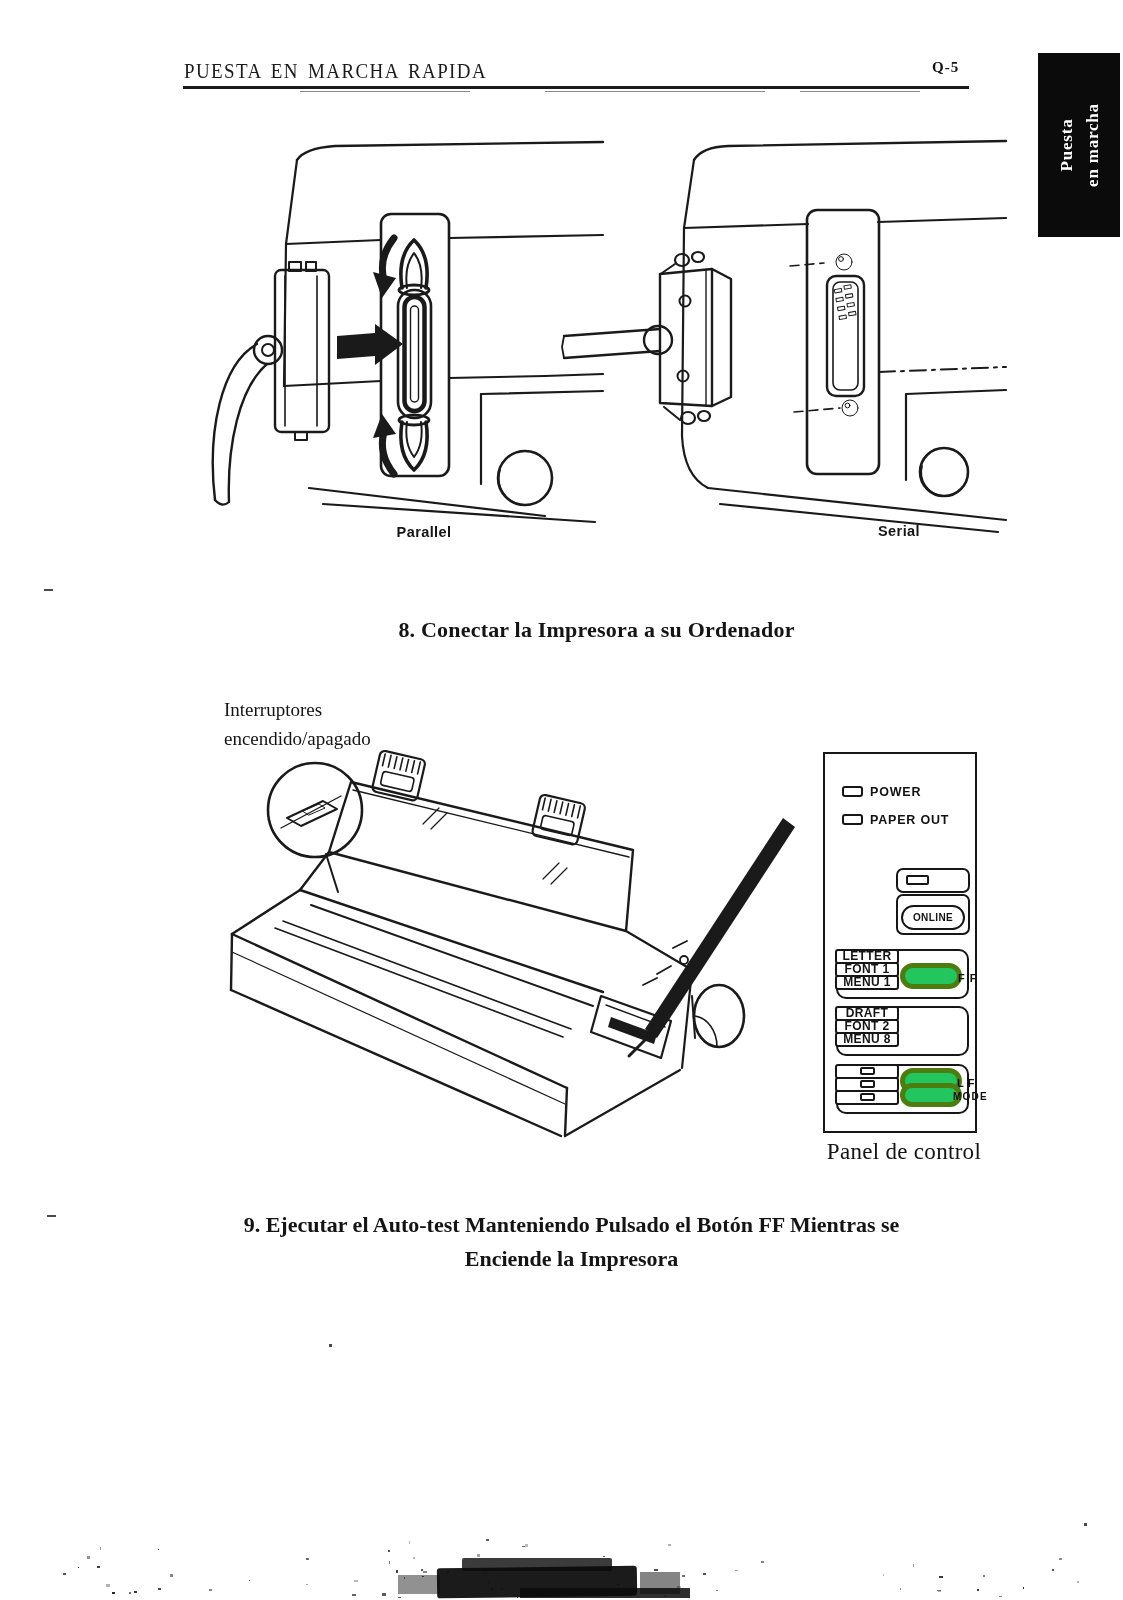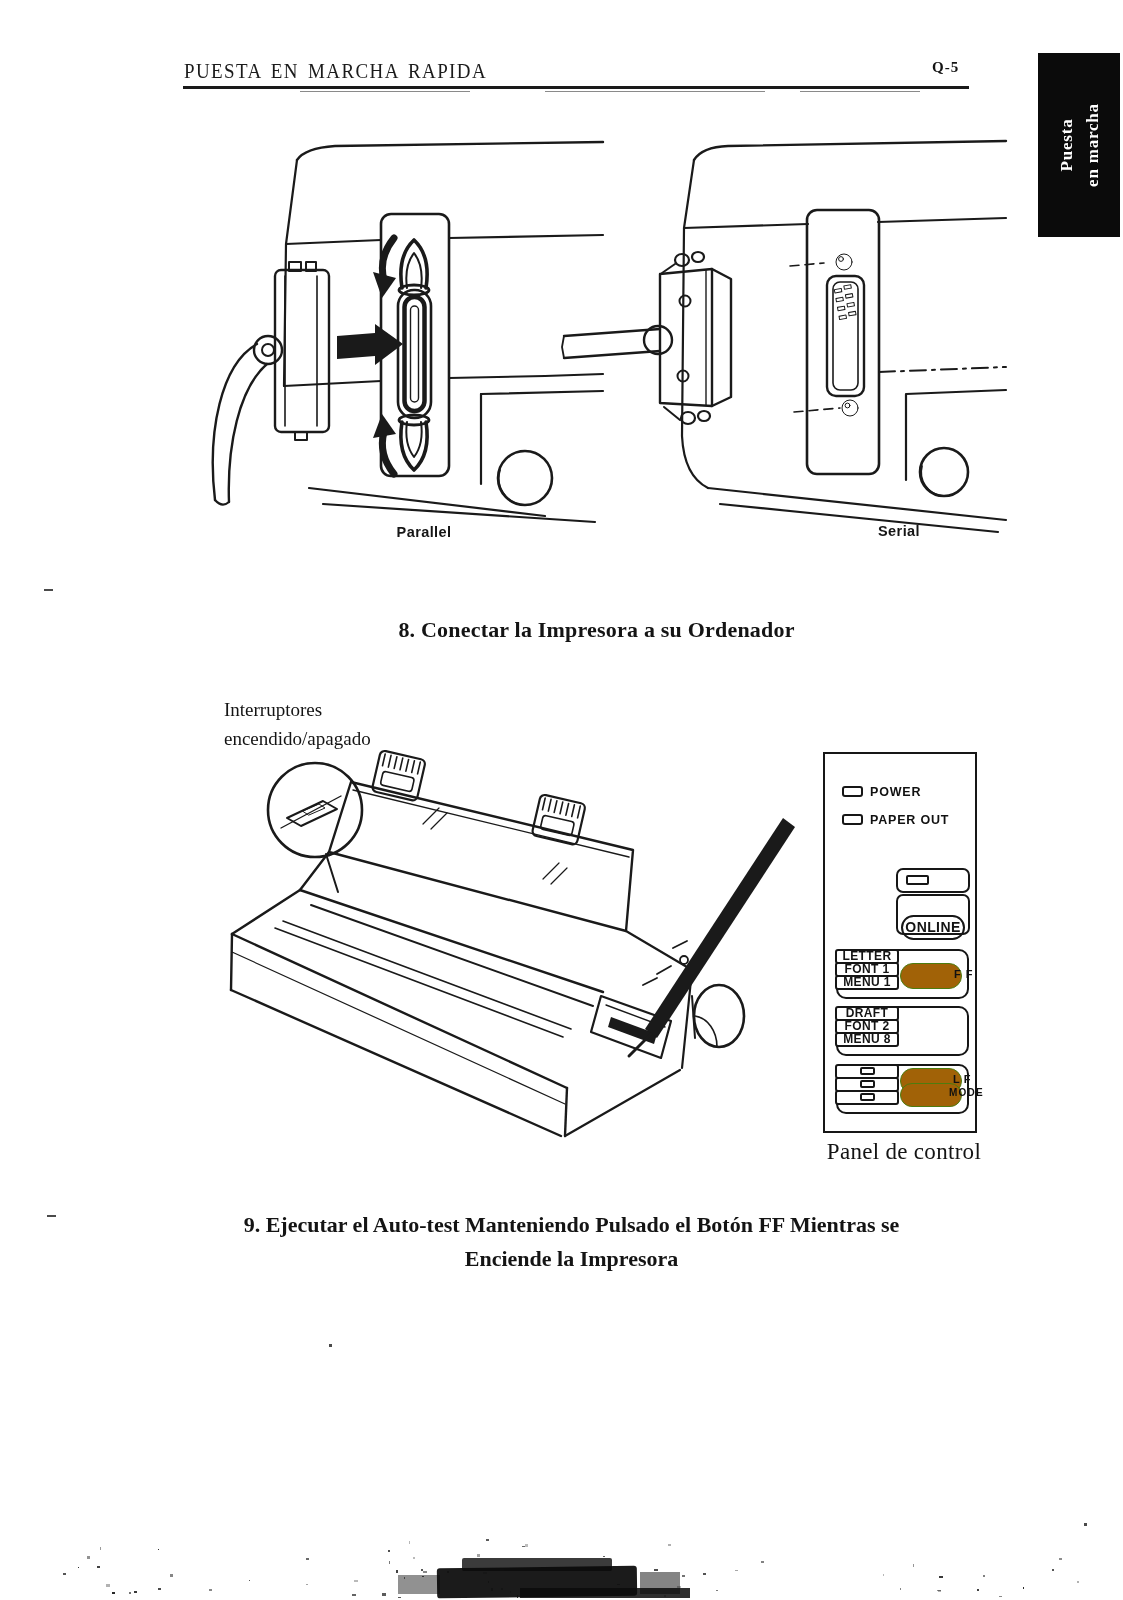--- a/index.html
+++ b/index.html
@@ -55,36 +55,36 @@
   }
   .cp-led { position:absolute; width: 21px; height: 11px; border: 2px solid #161616; border-radius: 3px; }
   .led-power { left: 17px; top: 32px; }
   .led-paper { left: 17px; top: 60px; }
   .cp-lbl { position: absolute; left: 45px; font-weight: bold; font-size: 12.5px; letter-spacing: .8px; color:#111; }
   .lbl-power { top: 31px; } .lbl-paper { top: 59px; }
   .online-led-box { position:absolute; left: 71px; top: 114px; width: 74px; height: 25px; border: 2.5px solid #161616; border-radius: 7px; }
   .online-led { position:absolute; left: 8px; top: 5px; width: 23px; height: 10px; border: 2px solid #161616; border-radius: 2px; }
   .online-btn-box { position:absolute; left: 71px; top: 140px; width: 74px; height: 41px; border: 2.5px solid #161616; border-radius: 7px; }
   .online-oval {
-    margin: 19px auto 0; width: 64px; height: 25px; border: 2.5px solid #161616; border-radius: 13px;
-    font-weight: bold; font-size: 14px; letter-spacing: .4px; text-align: center; line-height: 21px;
+    margin: 9px auto 0; width: 64px; height: 25px; border: 2.5px solid #161616; border-radius: 13px;
+    font-weight: bold; font-size: 10px; letter-spacing: .4px; text-align: center; line-height: 21px;
   }
   .cpg { position: absolute; left: 11px; width: 133px; height: 50px; border: 2.5px solid #161616; border-radius: 10px; }
   .cpg1 { top: 195px; } .cpg2 { top: 252px; } .cpg3 { top: 310px; }
   .cpg-labels { position: absolute; left: -3px; top: -2px; width: 64px; }
   .cpg-lab {
     height: 15px; border: 2px solid #161616; border-radius: 3px; background: #fff;
     font-weight: bold; font-size: 12px; letter-spacing: .4px; text-align: center; line-height: 11px;
     margin-top: -2px;
   }
   .cpg-lab:first-child { margin-top: 0; }
   .mini-led { display:inline-block; width: 15px; height: 8px; border: 2px solid #161616; border-radius: 2px; margin-top: 1px; vertical-align: top; }
   .cpg-oval {
     position: absolute; right: 5px; top: 12px; width: 62px; height: 26px;
-    border: 1px solid #4d7c0f; border-radius: 14px; background:#a16207;
+    border: 5px solid #4d7c0f; border-radius: 14px; background:#22c55e;
     font-weight: bold; font-size: 11px; text-align: center; line-height: 20px; color:#111;padding-left:48px;
   }
   .oval-ff { letter-spacing: 5px; text-indent: 5px; }
   .oval-lf { letter-spacing: 4px; text-indent: 4px; margin-top: 48px; }
   .oval-mode { top: 17px; height: 24px; font-size: 10px; letter-spacing: 1.2px; line-height: 18px; }
   .panel-caption { position: absolute; left: 820px; top: 1139px; width: 168px; text-align: center; font-size: 23px; letter-spacing: .3px; }
   
   .h9 { position: absolute; left: 10px; width: 1123px; text-align: center; font-size: 22px; font-weight: bold; }
   .h9a { top: 1212px; } .h9b { top: 1246px; }
   

